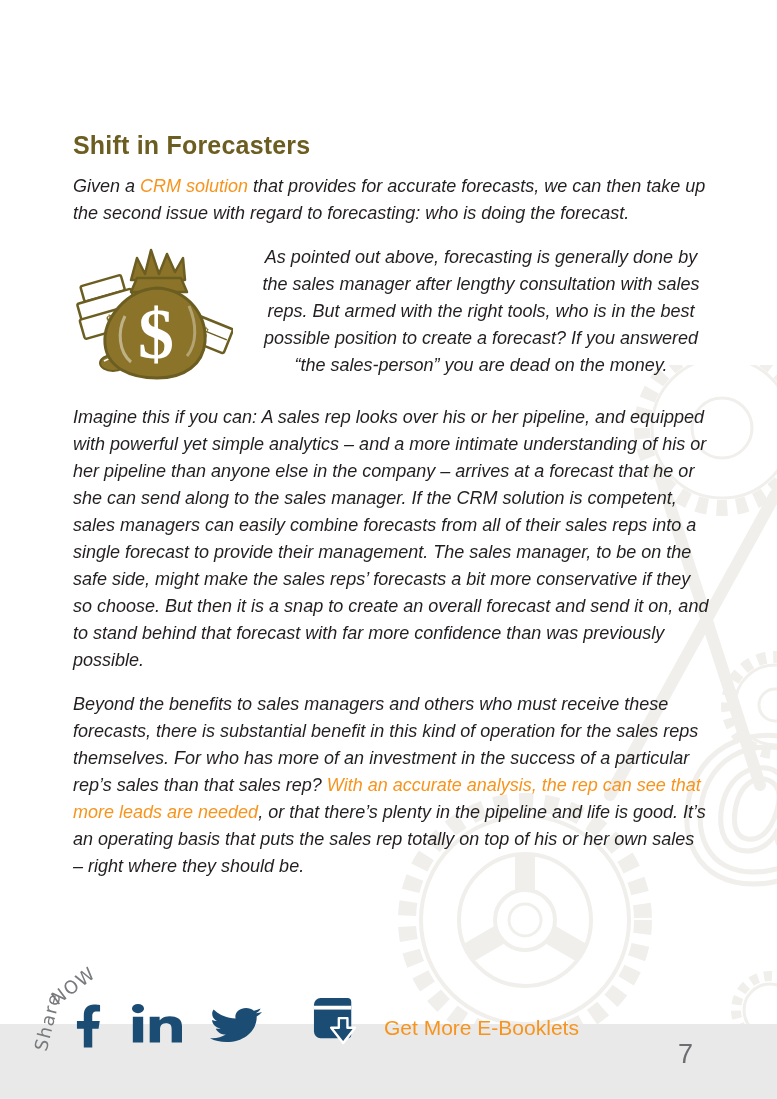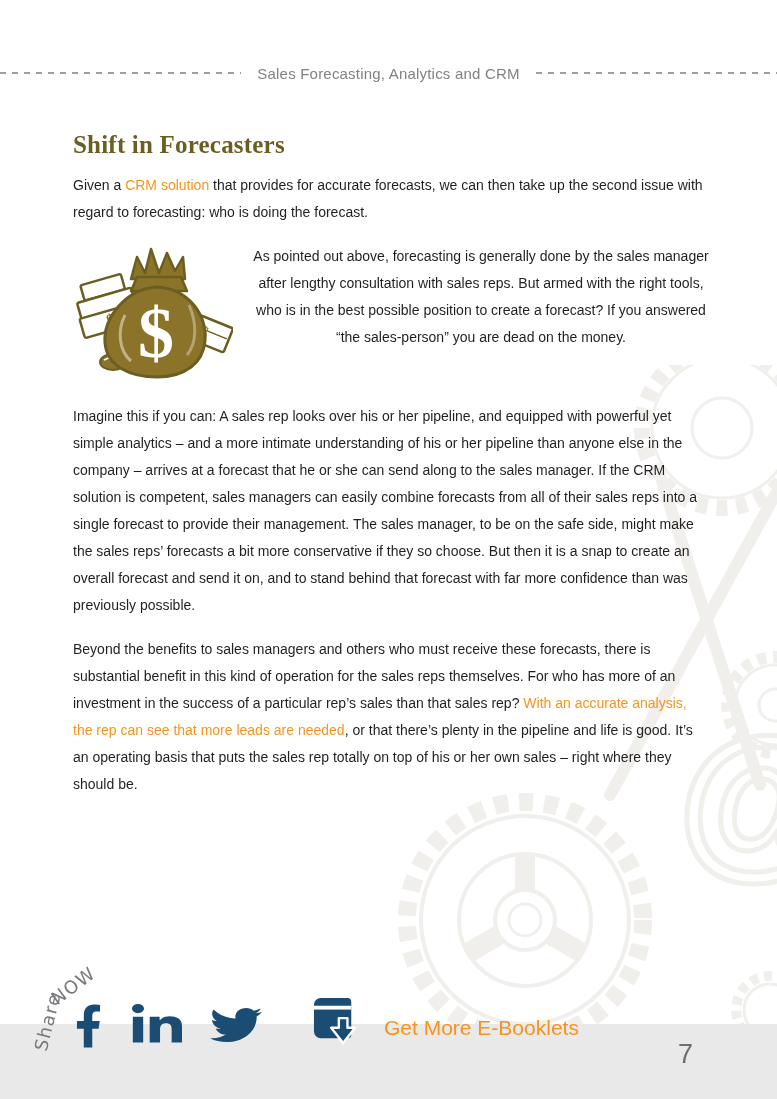--- a/index.html
+++ b/index.html
@@ -20,24 +20,24 @@
   }
   .dash-rule{flex:1;height:2px;
     background:repeating-linear-gradient(90deg,#9B9DA0 0 6px,transparent 6px 12px);}
   .doc-header-title{
     margin:0 16px;font-size:15px;color:#808285;white-space:nowrap;letter-spacing:.2px;
   }
   
   .content{position:absolute;left:73px;top:131px;width:636px;z-index:2;}
   h1.article-title{
     margin:0 0 13px 0;
-    font-family:Liberation Serif, serif;
+    font-family:Liberation Sans, sans-serif;
     font-size:25px;font-weight:700;color:#6C5D21;letter-spacing:.2px;
   }
-  .content p{margin:0 0 17px 0;font-size:14px;line-height:27px;color:#231F20;}
+  .content p{margin:0 0 17px 0;font-size:18px;line-height:27px;color:#231F20;font-style:italic;}
   .inline-link{color:#F7941D;cursor:pointer;}
   .media-row{display:flex;gap:20px;margin:0 0 16px 0;align-items:flex-start;}
   .bag-box{flex:0 0 160px;margin-top:2px;}
   .media-row p{flex:1;margin:0;text-align:center;}
   
   .share-now-word{position:absolute;z-index:6;color:#797A7D;font-size:18px;
     font-family:"DejaVu Sans",sans-serif;letter-spacing:1.5px;}
   .share-word1{left:30px;top:1048px;transform:rotate(-76deg);transform-origin:0 0;}
   .share-word2{left:47px;top:992px;transform:rotate(-37deg);transform-origin:0 0;}
   .social-bar{
@@ -89,25 +89,20 @@
       <circle cx="165" cy="555" r="16" stroke-width="3"></circle>
       <path d="M165,525 L165,489" stroke-width="20"></path>
       <path d="M139,570 L108,588" stroke-width="20"></path>
       <path d="M191,570 L222,588" stroke-width="20"></path>
 
       <circle cx="410" cy="645" r="34" stroke-width="10" stroke-dasharray="8 6"></circle>
       <circle cx="410" cy="645" r="26" stroke-width="3"></circle>
     </g>
   </svg>
 
-  <div class="doc-header">
-    <div class="dash-rule"></div>
-    <div class="doc-header-title">Sales Forecasting, Analytics and CRM</div>
-    <div class="dash-rule"></div>
-  </div>
 
   <div class="content">
     <h1 class="article-title">Shift in Forecasters</h1>
 
     <p><span>Given a </span><span class="inline-link">CRM solution</span><span> that provides for accurate forecasts, we can then take up the second issue with regard to forecasting: who is doing the forecast.</span></p>
 
     <div class="media-row">
       <div class="bag-box">
         <svg width="160" height="138" viewBox="0 0 160 138">
           <g stroke="#6C5D21" stroke-linejoin="round">

